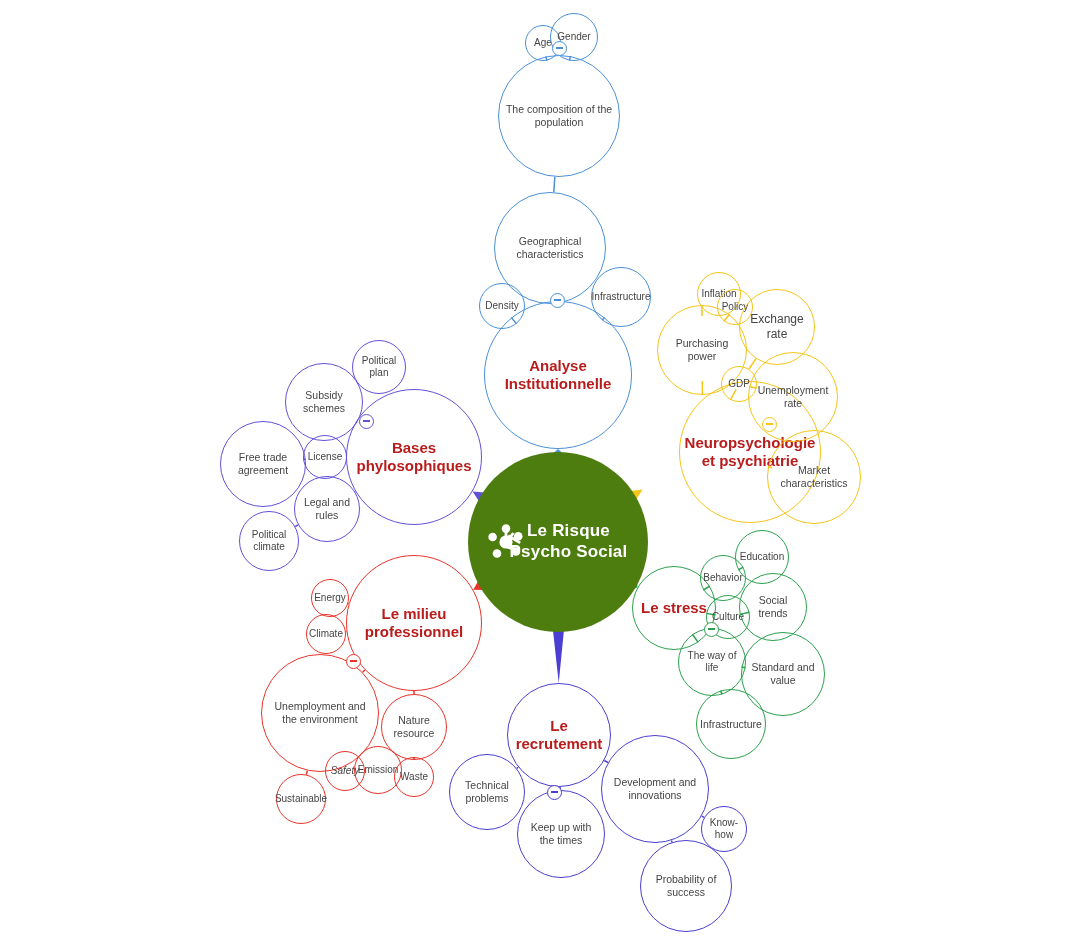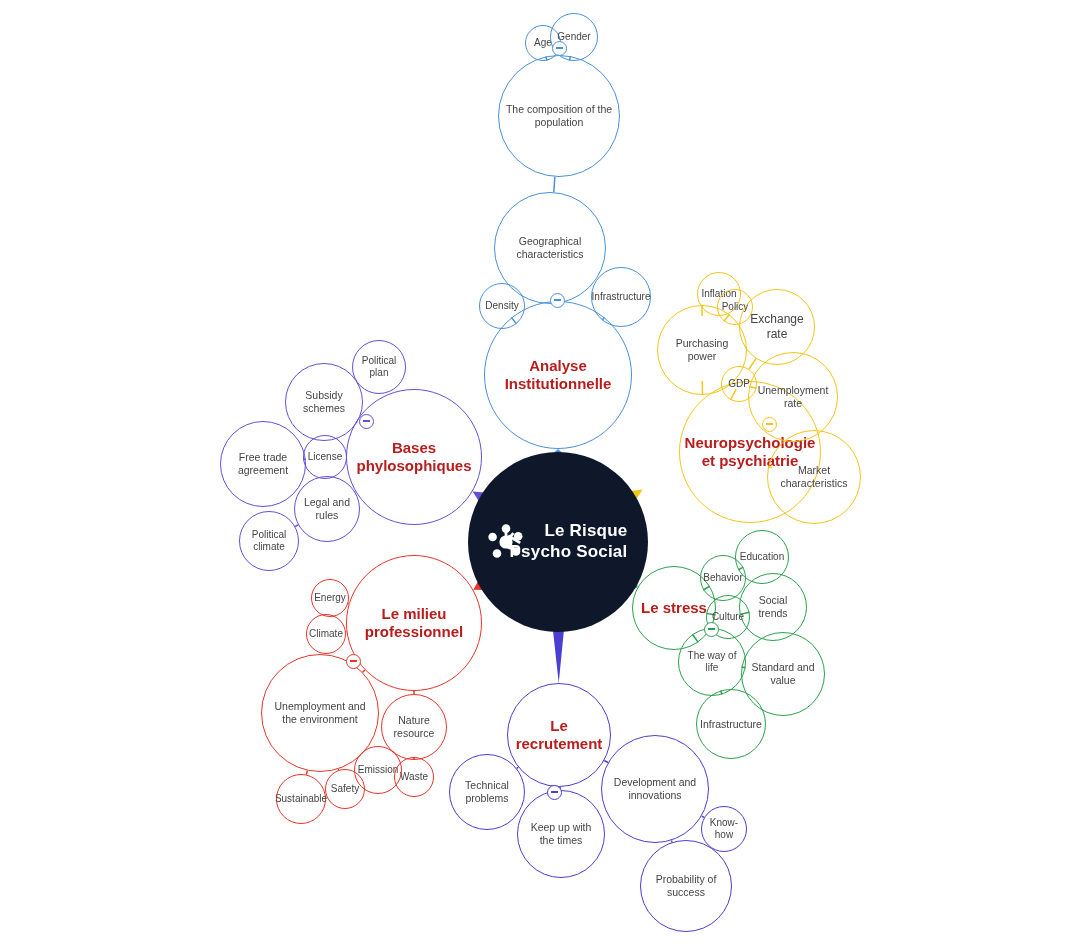--- a/index.html
+++ b/index.html
@@ -250,21 +250,21 @@
       </div>
       <div class="node lvl2" style="left: 381px; top: 694px; width: 66px; height: 66px; border-color: rgb(232, 52, 42); font-size: 10.5px;">
         <span class="lbl">Nature resource</span>
       </div>
       <div class="node lvl3" style="left: 354px; top: 746px; width: 48px; height: 48px; border-color: rgb(232, 52, 42); font-size: 10px;">
         <span class="lbl">Emission</span>
       </div>
       <div class="node lvl3" style="left: 394px; top: 757px; width: 40px; height: 40px; border-color: rgb(232, 52, 42); font-size: 10px;">
         <span class="lbl">Waste</span>
       </div>
-      <div class="node lvl3" style="left: 325px; top: 769px; width: 40px; height: 40px; border-color: rgb(232, 52, 42); font-size: 10px;">
+      <div class="node lvl3" style="left: 325px; top: 751px; width: 40px; height: 40px; border-color: rgb(232, 52, 42); font-size: 10px; font-style: italic;">
         <span class="lbl">Safety</span>
       </div>
       <div class="node lvl3" style="left: 276px; top: 774px; width: 50px; height: 50px; border-color: rgb(232, 52, 42); font-size: 10px;">
         <span class="lbl">Sustainable</span>
       </div>
       <div class="node lvl1" style="left: 346px; top: 389px; width: 136px; height: 136px; border-color: rgb(97, 81, 216); font-size: 15px;">
         <span class="lbl">Bases phylosophiques</span>
       </div>
       <div class="node lvl2" style="left: 285px; top: 363px; width: 78px; height: 78px; border-color: rgb(97, 81, 216); font-size: 10.5px;">
         <span class="lbl">Subsidy schemes</span>
@@ -279,21 +279,21 @@
         <span class="lbl">Free trade agreement</span>
       </div>
       <div class="node lvl2" style="left: 294px; top: 476px; width: 66px; height: 66px; border-color: rgb(97, 81, 216); font-size: 10.5px;">
         <span class="lbl">Legal and rules</span>
       </div>
       <div class="node lvl2" style="left: 239px; top: 511px; width: 60px; height: 60px; border-color: rgb(97, 81, 216); font-size: 10px;">
         <span class="lbl">Political climate</span>
       </div>
     </div>
 
-  <div class="node root" id="root-node" style="left: 468px; top: 452px; width: 180px; height: 180px; background: #0f172a; color: rgb(255, 255, 255); font-size: 17px; text-align: right;">
+  <div class="node root" id="root-node" style="left: 468px; top: 452px; width: 180px; height: 180px; background: #4d7c0f; color: rgb(255, 255, 255); font-size: 17px;">
     <svg class="root-icon" viewBox="0 0 40 40">
       <g fill="#ffffff">
         <circle cx="20" cy="20" r="6.6"></circle>
         <circle cx="20" cy="6.6" r="4.3"></circle>
         <circle cx="32.2" cy="14.2" r="4.3"></circle>
         <circle cx="30.0" cy="29.5" r="4.3"></circle>
         <circle cx="11.0" cy="31.5" r="4.3"></circle>
         <circle cx="6.6" cy="15.0" r="4.3"></circle>
         <rect x="18.6" y="6" width="2.8" height="15"></rect>
         <rect x="18.6" y="12" width="14" height="2.8" transform="rotate(31 20 20)"></rect>

